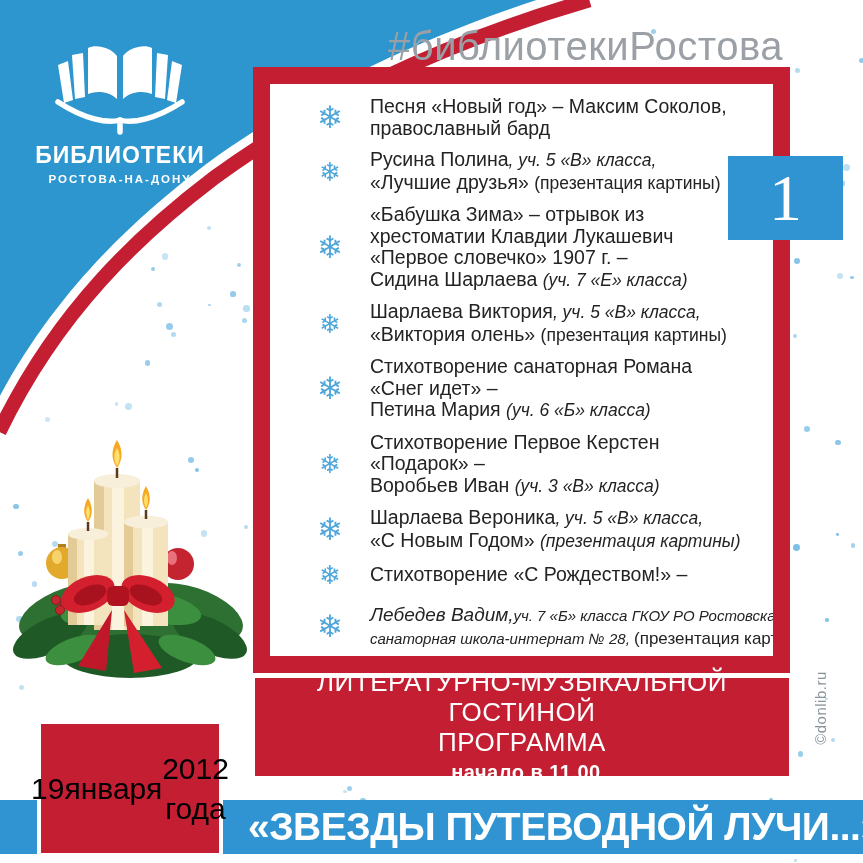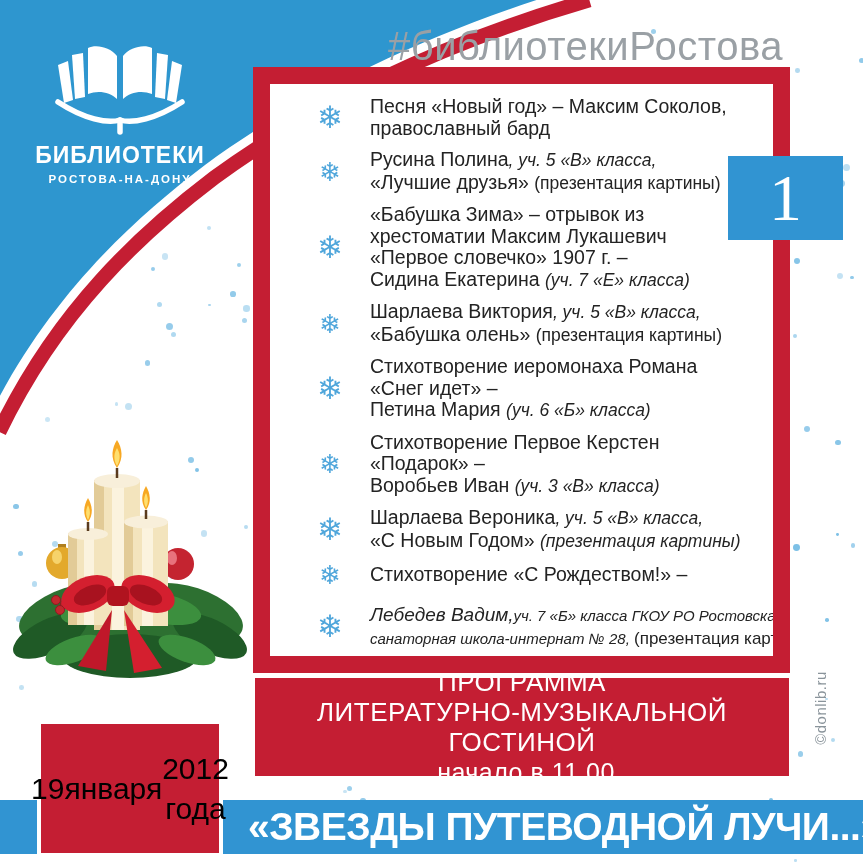--- a/index.html
+++ b/index.html
@@ -42,21 +42,21 @@
   .badge{position:absolute;left:728px;top:156px;width:115px;height:84px;z-index:6;
     background:var(--bandblue);color:#fff;display:flex;align-items:center;justify-content:center;
     font-family:"Liberation Serif",serif;font-size:66px;}
   
   .candles{position:absolute;left:12px;top:428px;z-index:3;}
   
   .program-box{position:absolute;left:255px;top:678px;width:534px;height:98px;z-index:5;
     background:var(--red);color:#fff;display:flex;flex-direction:column;
     align-items:center;justify-content:center;text-align:center;}
   .pb-line{font-size:26px;line-height:30px;letter-spacing:0.5px;}
-  .pb-start{font-size:25px;line-height:30px;font-weight:normal;letter-spacing:0.5px;margin-left:8px;}
+  .pb-start{font-size:20px;line-height:30px;font-weight:bold;letter-spacing:0.5px;margin-left:8px;}
   
   .banner{position:absolute;left:0;top:800px;width:863px;height:54px;z-index:5;
     background:var(--bandblue);color:#fff;font-weight:bold;font-size:39px;line-height:54px;
     padding-left:248px;box-sizing:border-box;letter-spacing:-0.5px;white-space:nowrap;}
   
   .date-box{position:absolute;left:37px;top:720px;width:186px;height:137px;z-index:6;
     background:var(--red);border:4px solid #fff;box-sizing:border-box;color:#000000;
     display:flex;flex-direction:row;align-items:center;justify-content:center;text-align:center;}
   .date-line{font-size:30px;line-height:40px;}
   
@@ -260,36 +260,36 @@
           <span class="flake">❄</span>
           <div class="item-text">
             <div class="line"><span class="seg-i">Русина Полина</span><span class="seg-is">, уч. 5 «В» класса,</span></div>
             <div class="line"><span class="seg-r">«Лучшие друзья» </span><span class="seg-rs">(презентация картины)</span></div>
           </div>
         </div>
         <div class="program-item">
           <span class="flake">❄</span>
           <div class="item-text">
             <div class="line"><span class="seg-r">«Бабушка Зима» – отрывок из</span></div>
-            <div class="line"><span class="seg-r">хрестоматии Максим Лукашевич</span></div>
+            <div class="line"><span class="seg-r">хрестоматии Клавдии Лукашевич</span></div>
             <div class="line"><span class="seg-r">«Первое словечко» 1907 г. –</span></div>
-            <div class="line"><span class="seg-i">Сидина Екатерина </span><span class="seg-is">(уч. 7 «Е» класса)</span></div>
+            <div class="line"><span class="seg-i">Сидина Шарлаева </span><span class="seg-is">(уч. 7 «Е» класса)</span></div>
           </div>
         </div>
         <div class="program-item">
           <span class="flake">❄</span>
           <div class="item-text">
             <div class="line"><span class="seg-i">Шарлаева Виктория</span><span class="seg-is">, уч. 5 «В» класса,</span></div>
-            <div class="line"><span class="seg-r">«Бабушка олень» </span><span class="seg-rs">(презентация картины)</span></div>
-          </div>
-        </div>
-        <div class="program-item">
-          <span class="flake">❄</span>
-          <div class="item-text">
-            <div class="line"><span class="seg-r">Стихотворение иеромонаха Романа</span></div>
+            <div class="line"><span class="seg-r">«Виктория олень» </span><span class="seg-rs">(презентация картины)</span></div>
+          </div>
+        </div>
+        <div class="program-item">
+          <span class="flake">❄</span>
+          <div class="item-text">
+            <div class="line"><span class="seg-r">Стихотворение санаторная Романа</span></div>
             <div class="line"><span class="seg-r">«Снег идет» –</span></div>
             <div class="line"><span class="seg-i">Петина Мария </span><span class="seg-is">(уч. 6 «Б» класса)</span></div>
           </div>
         </div>
         <div class="program-item">
           <span class="flake">❄</span>
           <div class="item-text">
             <div class="line"><span class="seg-r">Стихотворение Первое Керстен</span></div>
             <div class="line"><span class="seg-r">«Подарок» –</span></div>
             <div class="line"><span class="seg-i">Воробьев Иван </span><span class="seg-is">(уч. 3 «В» класса)</span></div>
@@ -383,22 +383,22 @@
       <polygon points="112,182 150,240 122,245" fill="#d41f2f"></polygon>
       <ellipse cx="76" cy="166" rx="28" ry="17" transform="rotate(-22 76 166)" fill="#d41f2f"></ellipse>
       <ellipse cx="78" cy="167" rx="17" ry="9" transform="rotate(-22 78 167)" fill="#a8121f"></ellipse>
       <ellipse cx="136" cy="166" rx="28" ry="17" transform="rotate(22 136 166)" fill="#d41f2f"></ellipse>
       <ellipse cx="134" cy="167" rx="17" ry="9" transform="rotate(22 134 167)" fill="#a8121f"></ellipse>
       <rect x="95" y="158" width="22" height="20" rx="6" fill="#b0131f"></rect>
     </g>
   </svg>
 
   <div class="program-box">
+    <div class="pb-line">ЛИТЕРАТУРНО-МУЗЫКАЛЬНОЙ ГОСТИНОЙ</div>
     <div class="pb-line">ПРОГРАММА</div>
-    <div class="pb-line">ЛИТЕРАТУРНО-МУЗЫКАЛЬНОЙ ГОСТИНОЙ</div>
     <div class="pb-start">начало в 11.00</div>
   </div>
 
   <div class="date-box">
     <div class="date-line">19</div>
     <div class="date-line">января</div>
     <div class="date-line">2012 года</div>
   </div>
 
   <div class="banner">«ЗВЕЗДЫ ПУТЕВОДНОЙ ЛУЧИ...»</div>

